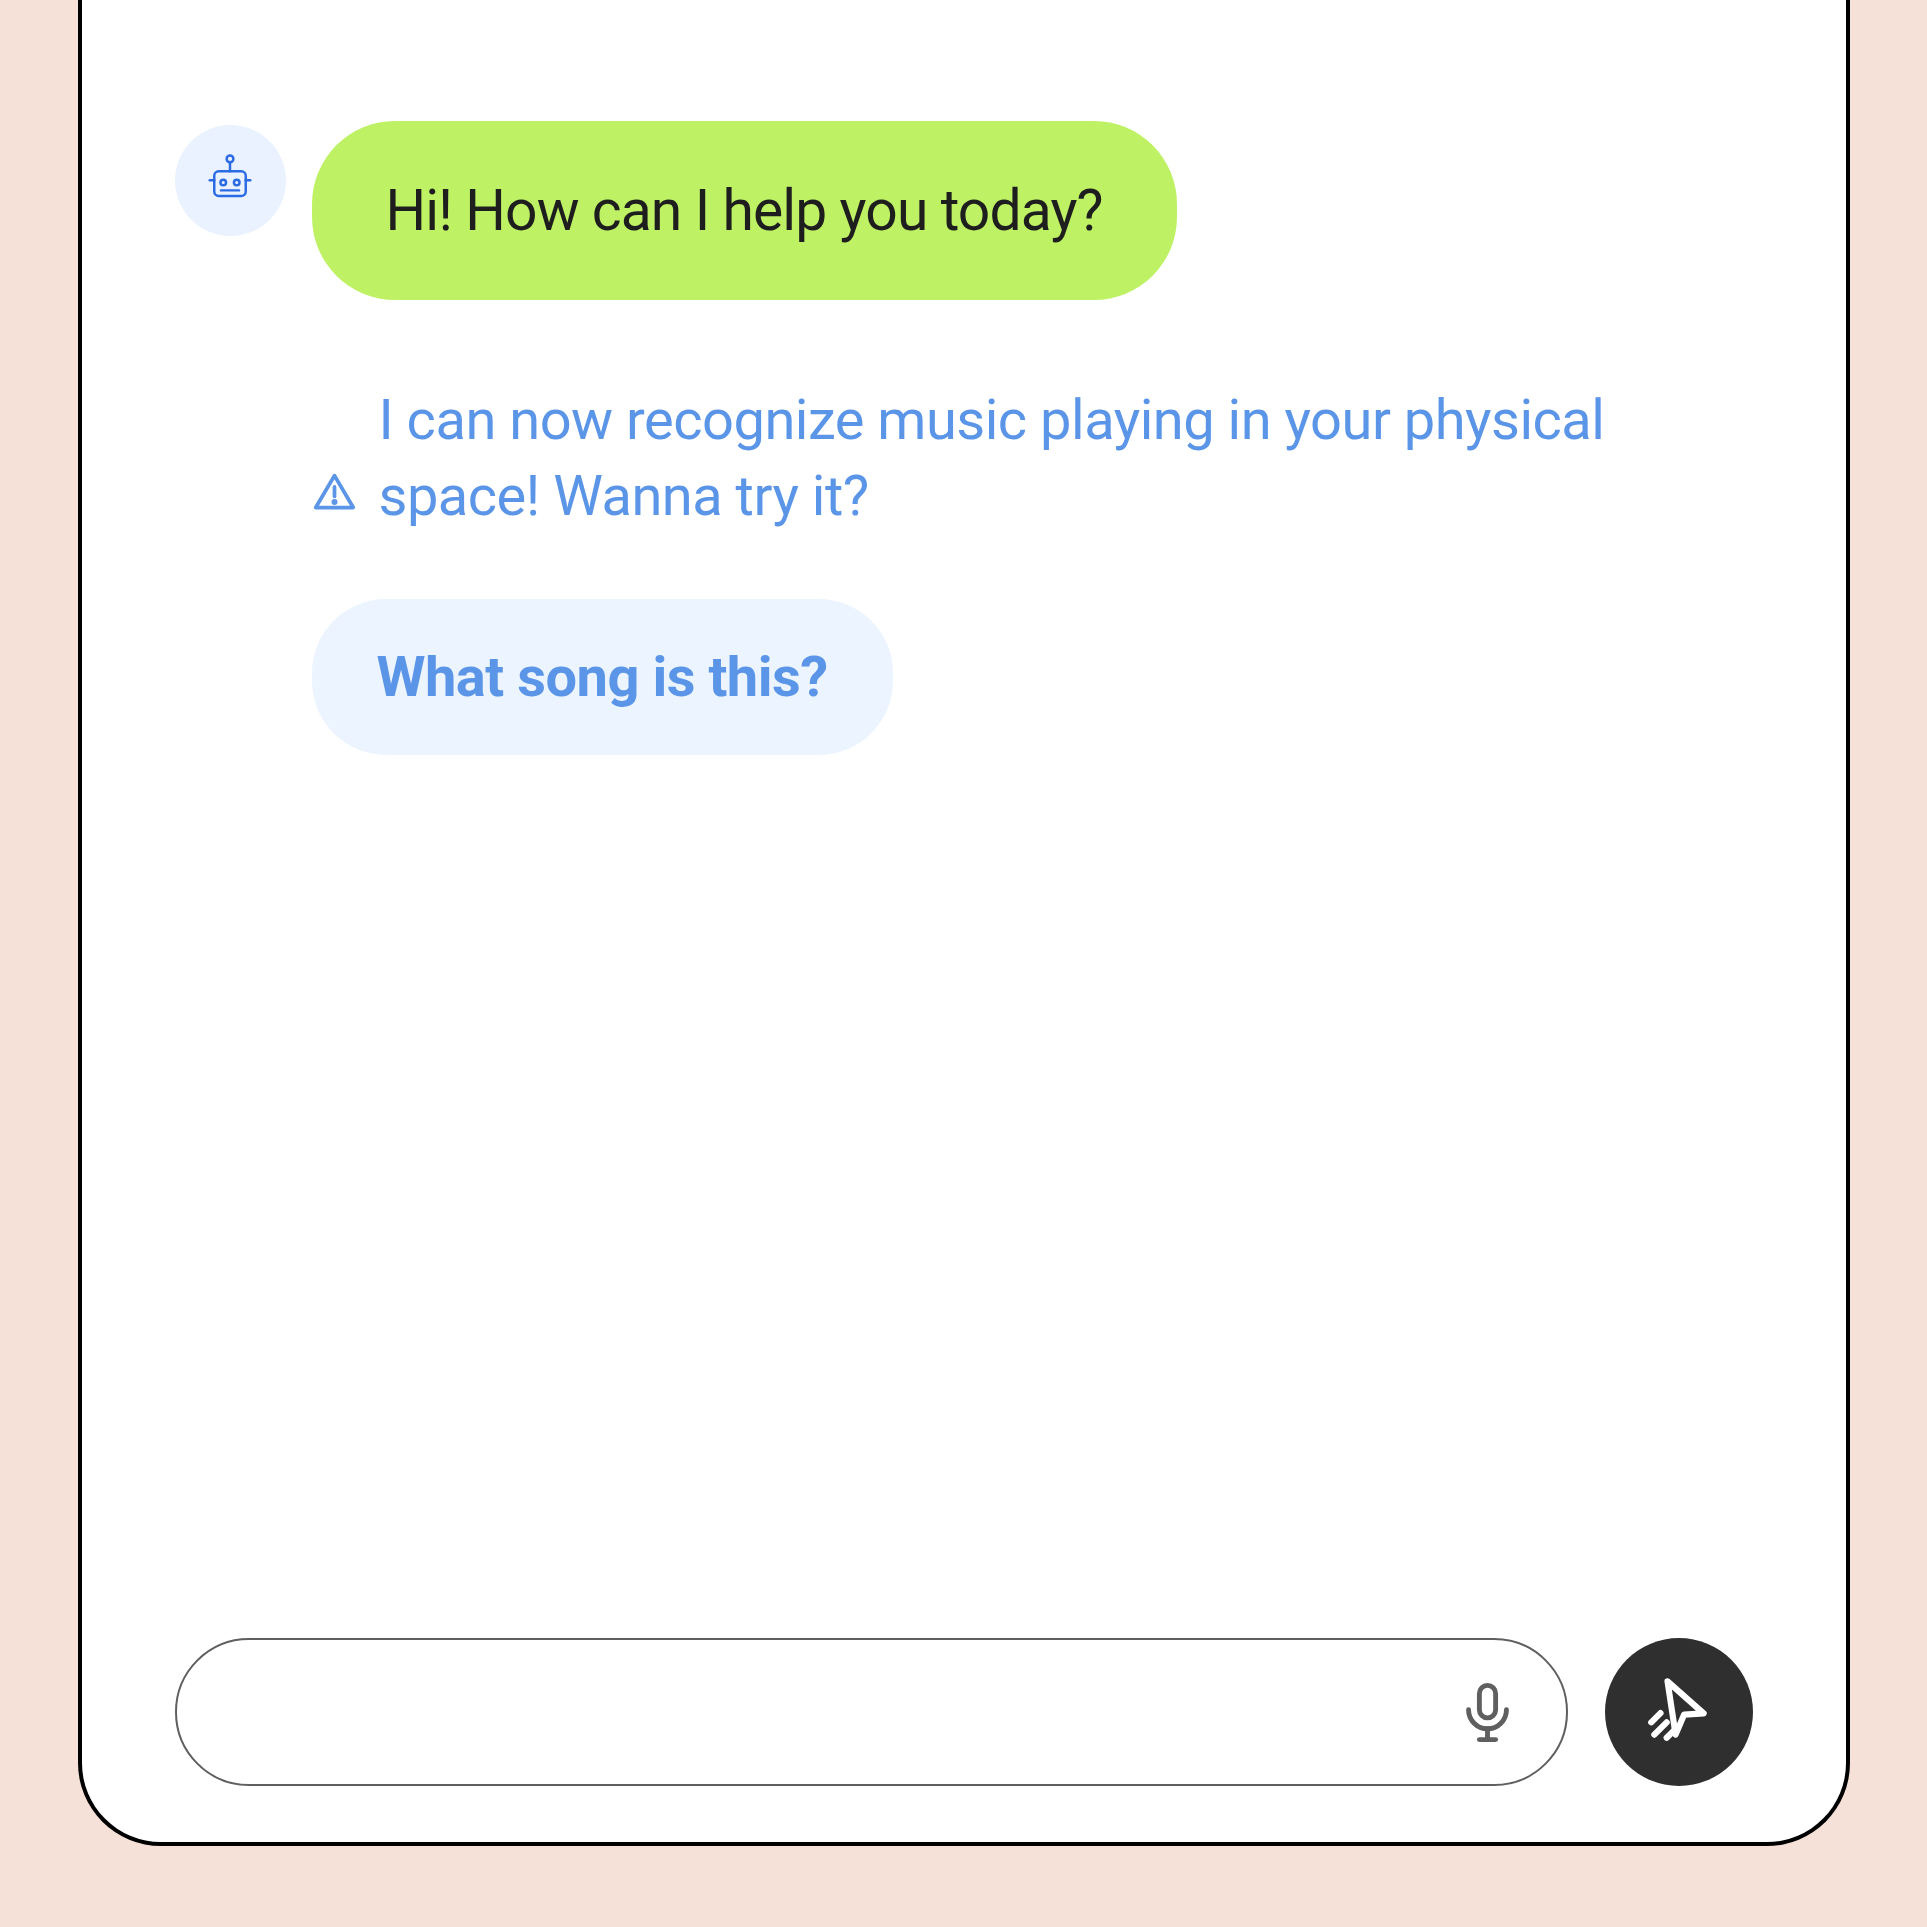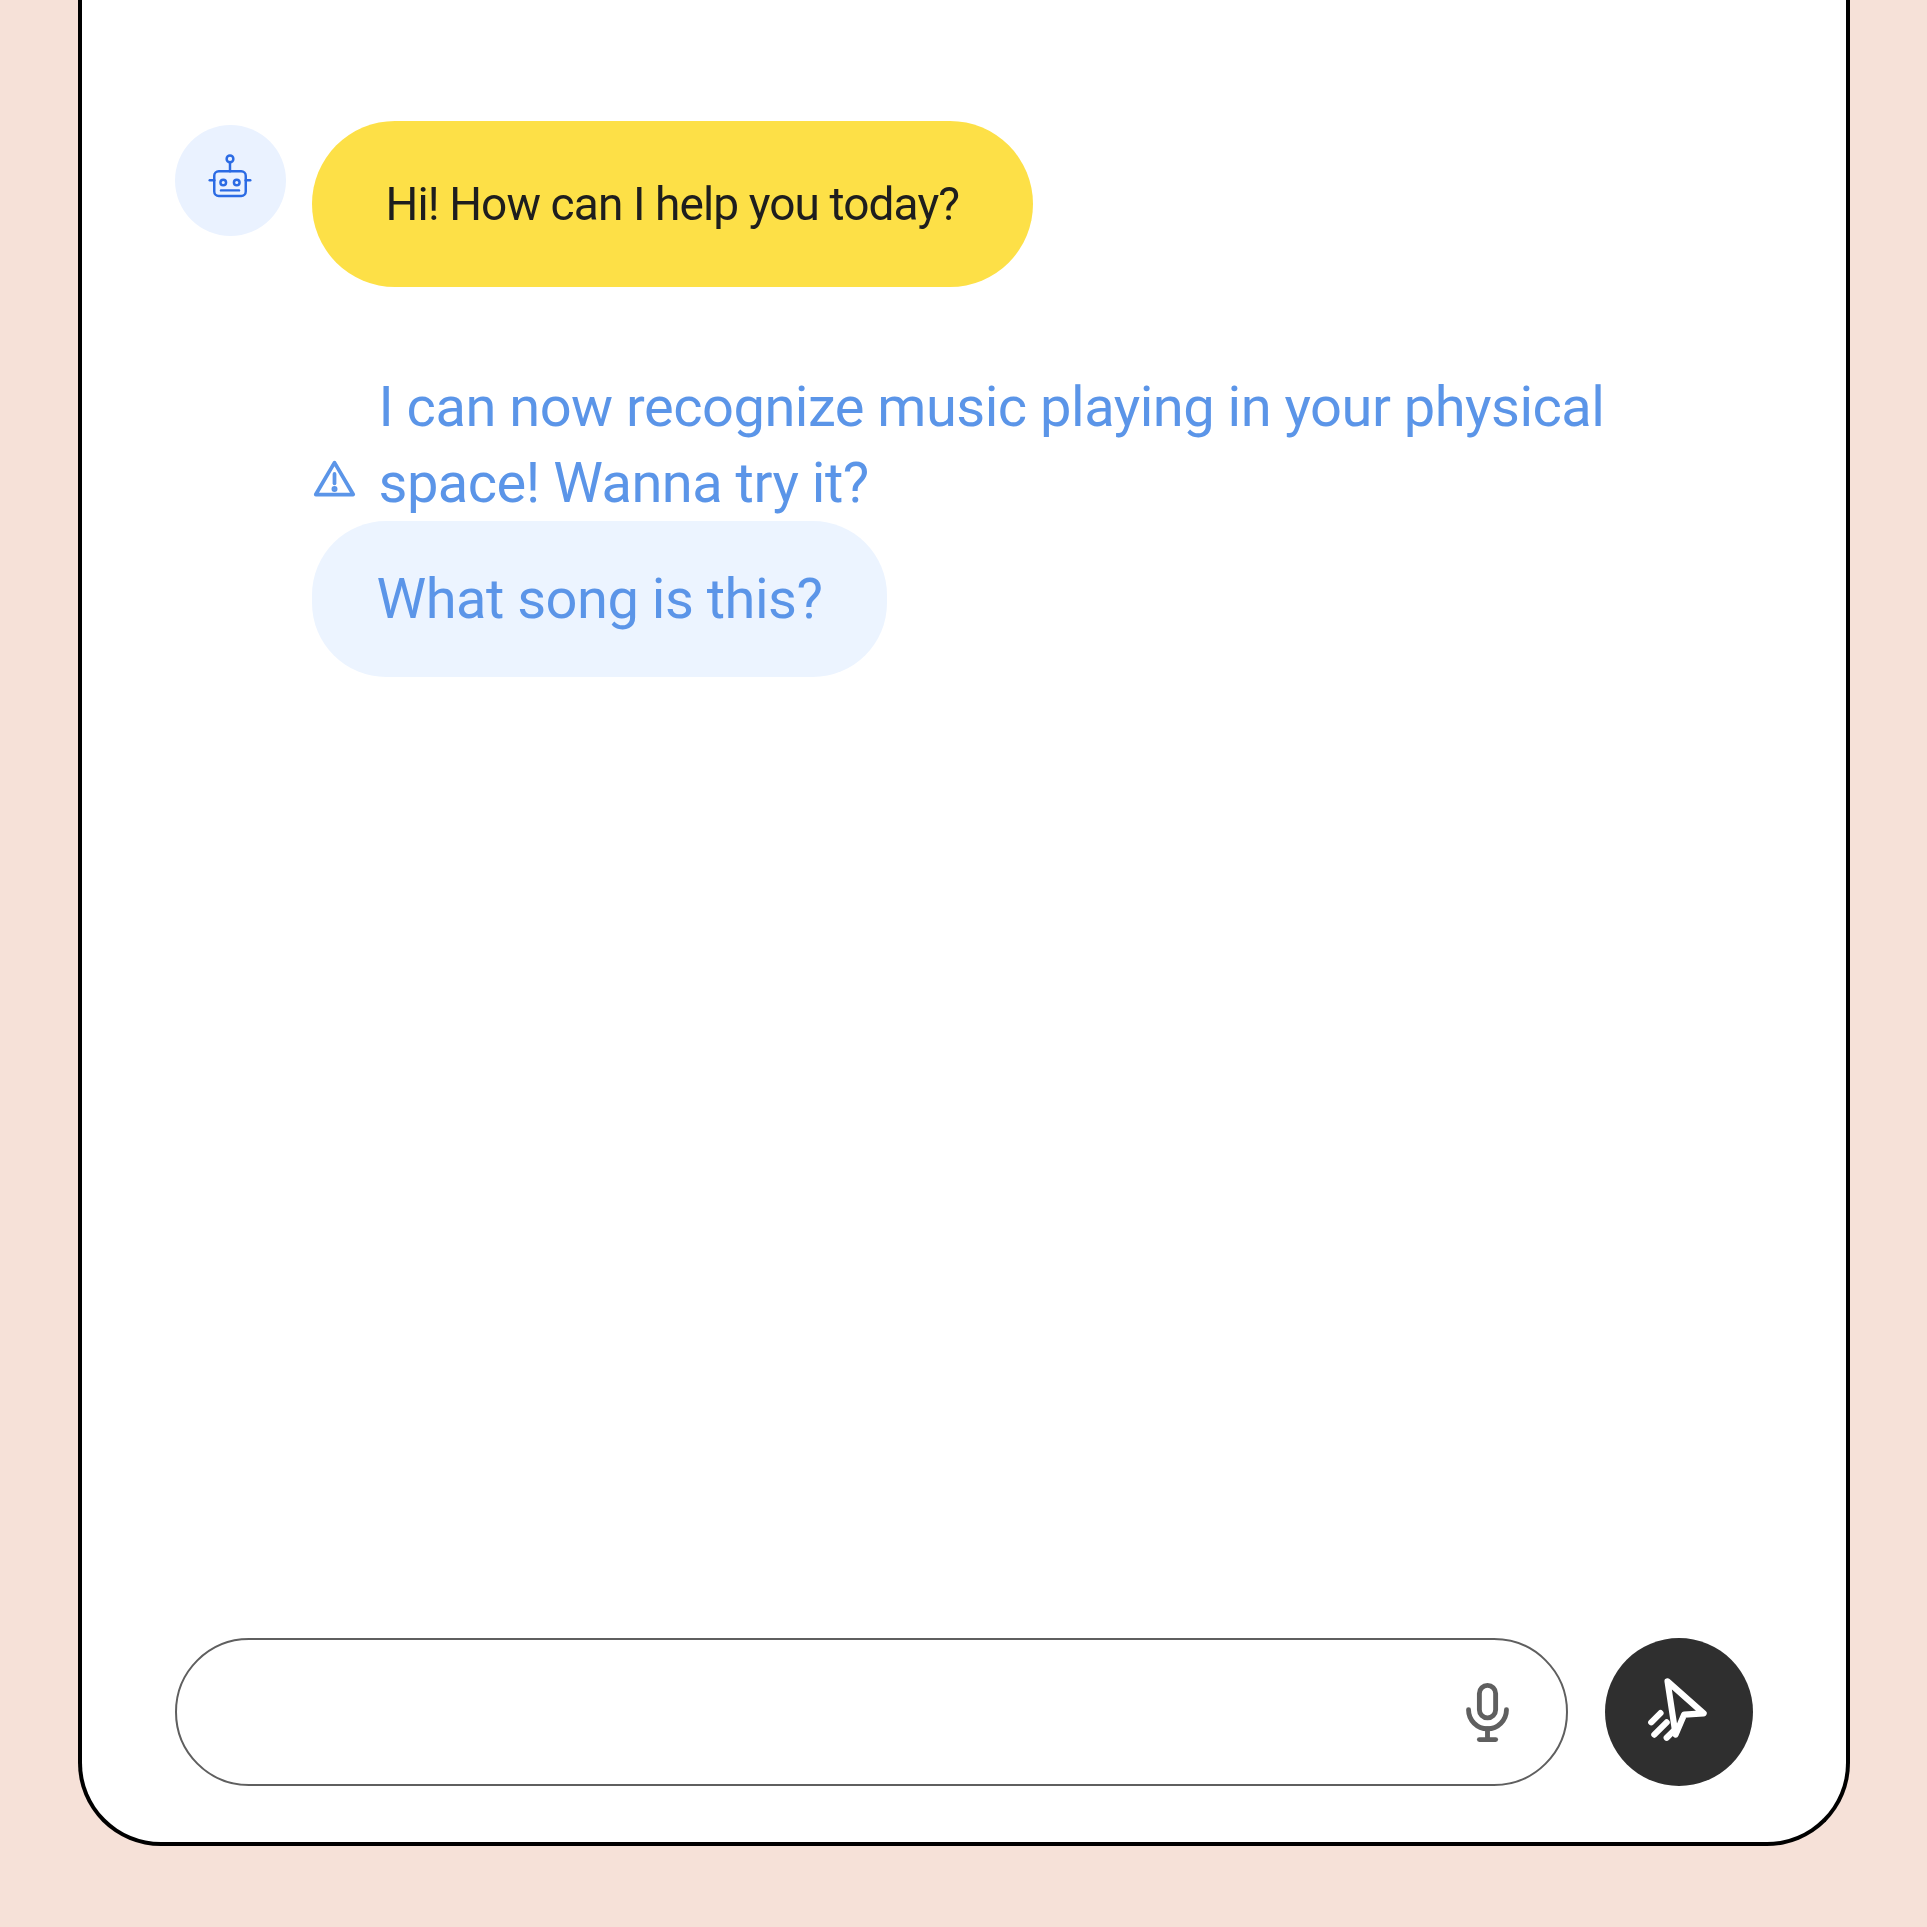--- a/index.html
+++ b/index.html
@@ -43,44 +43,45 @@
     border-radius: 50%;
     background: #eaf2ff;
     display: flex;
     align-items: center;
     justify-content: center;
     flex-shrink: 0;
     margin-top: 3.7px;
   }
   .bot-avatar svg { width: 54px; height: 54px; }
   .bubble-grey {
-    background: #fde047;
+    background: #bef264;
     border-radius: 83px;
     padding: 56px 74px;
-    font-size: 46px;
+    font-size: 57px;
     color: #1e1e1e;
     letter-spacing: -0.9px;
   }
   .notice-block { padding-left: 137px; }
   .notice {
     display: flex;
     align-items: flex-end;
     gap: 22px;
     color: #5b95e8;
     font-size: 56px;
     line-height: 1.35;
     letter-spacing: -0.5px;
   }
   .notice svg { width: 45px; height: 45px; flex-shrink: 0; margin-top: 11px; }
   .suggestion-chip {
+    margin-top: 65px;
     display: inline-block;
     background: #ecf4ff;
     color: #5b95e8;
     font-size: 56px;
-    font-weight: 400;
+    font-weight: 700;
     padding: 45px 65px;
     border-radius: 74px;
     letter-spacing: -0.5px;
   }
   .input-bar {
     display: flex;
     align-items: center;
     gap: 37px;
     margin-top: 37px;
   }

